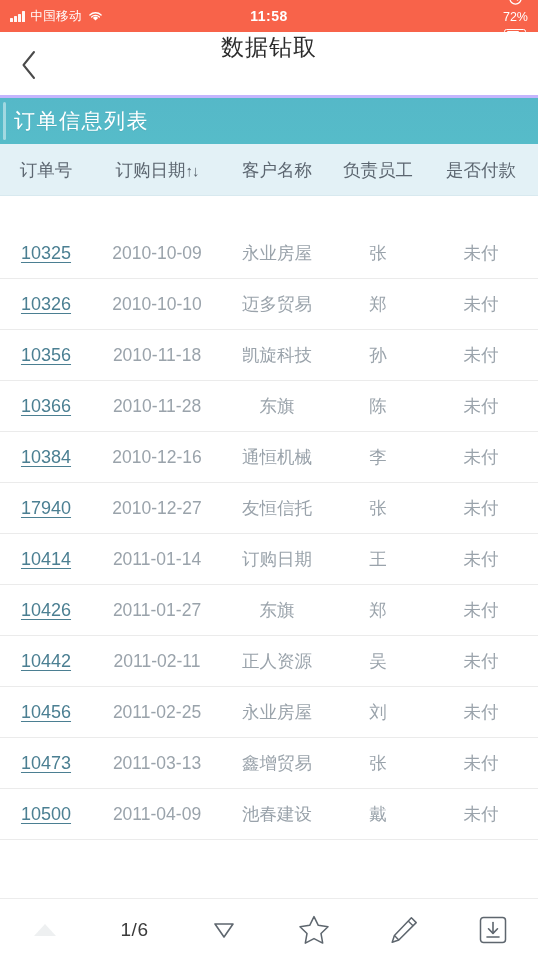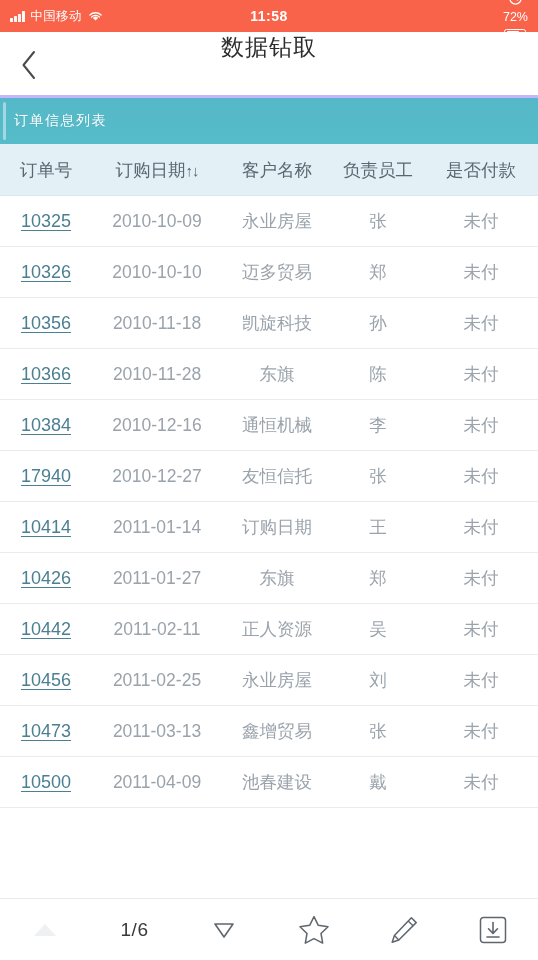--- a/index.html
+++ b/index.html
@@ -76,26 +76,26 @@
     background:linear-gradient(180deg,#55b8c8 0%,#56bcc9 100%);
     display:flex; align-items:center;
     padding-left:14px;
     position:relative;
   }
   .section-header:before {
     content:""; position:absolute; left:3px; top:4px; bottom:4px;
     width:3px; background:rgba(255,255,255,.45); border-radius:2px;
   }
   .section-header-title {
-    color:#ffffff; font-size:14px; letter-spacing:1.5px;
+    color:#ffffff; font-size:21px; letter-spacing:1.5px;
     text-shadow:0 1px 1px rgba(0,0,0,.06);
   }
 
   
-  .table { flex:1 1 auto; display:flex; flex-direction:column; overflow:hidden; background:#fff; }
+  .table { flex:1 1 auto; display:flex; flex-direction:column; overflow:hidden; background:#fff;gap:32px; }
   .row {
     display:flex; align-items:center;
     height:51px; flex:0 0 58px;
     border-bottom:1px solid #ebebeb;
   }
   .row.header {
     background:#e3f1f6;
     height:52px; flex:0 0 52px;
     border-bottom:1px solid #d8e9ef;
   }

